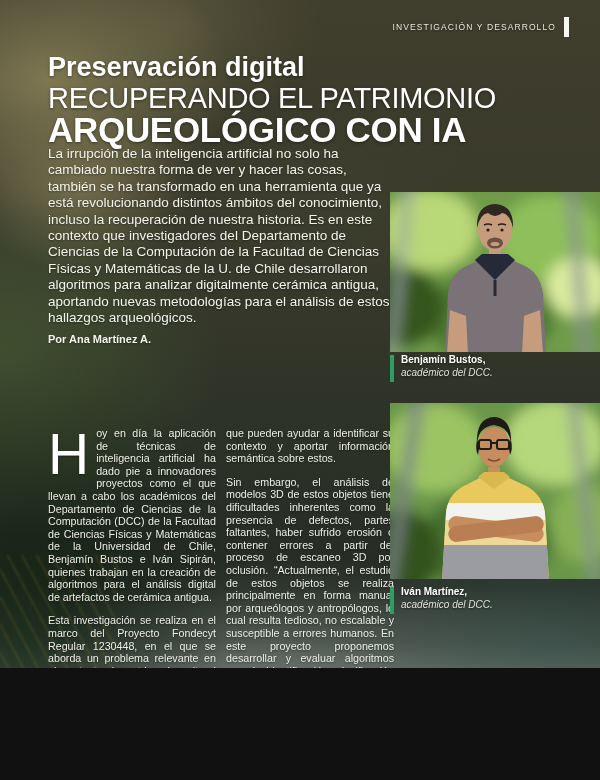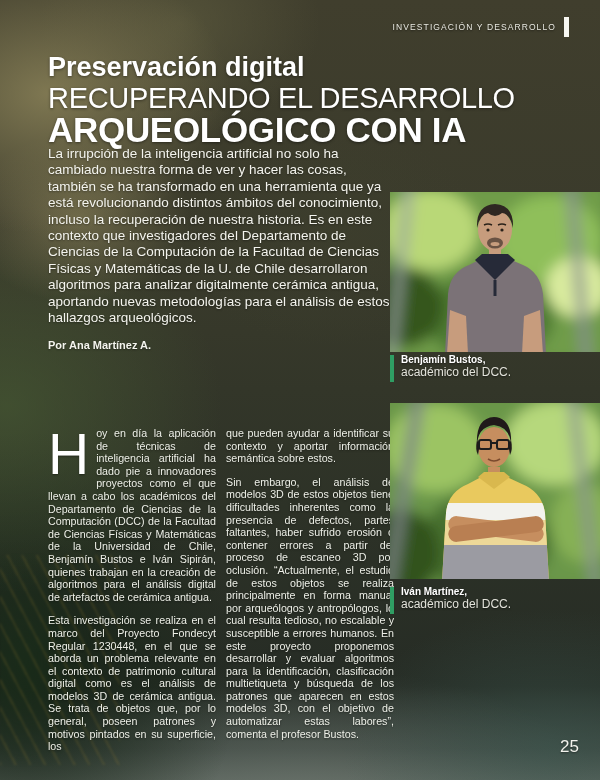--- a/index.html
+++ b/index.html
@@ -1,17 +1,17 @@
 <!DOCTYPE html>
 <html lang="es" style="--accent-green: #2f9e63; --page-background: #33352a; --text-light: #f2f2ec;"><head>
 <meta charset="utf-8">
 <style>
   html,body{margin:0;padding:0;}
   body{font-family:"Liberation Sans","DejaVu Sans",sans-serif;background:#111;}
-  .page{position:relative;width:600px;height:780px;overflow:hidden;
+  .page{position:relative;width:600px;height:668px;overflow:hidden;
         background:#4c1d95;color:#f2f2ec;}
   
   .bg{position:absolute;inset:0;
     background:
       radial-gradient(260px 200px at 8% 12%, rgba(134,126,86,.9), rgba(134,126,86,0) 70%),
       radial-gradient(200px 160px at 30% 3%, rgba(92,90,62,.7), transparent 70%),
       radial-gradient(160px 120px at 13% 28%, rgba(150,140,96,.55), transparent 70%),
       radial-gradient(300px 260px at 1% 52%, rgba(72,92,52,.65), transparent 72%),
       radial-gradient(280px 320px at 5% 86%, rgba(22,36,22,.95), transparent 75%),
       radial-gradient(220px 160px at 55% 30%, rgba(62,64,46,.5), transparent 70%),
@@ -31,59 +31,59 @@
   .header-bar{width:5px;height:20px;background:#f7f7f2;}
   
   .title{position:absolute;left:48px;top:52px;line-height:31px;color:#fff;
     text-shadow:0 1px 3px rgba(0,0,0,.45);}
   .title .kicker{font-size:27px;font-weight:bold;}
   .title .l1{font-size:29px;font-weight:normal;letter-spacing:-.3px;}
   .title .l2{font-size:35px;font-weight:bold;letter-spacing:-.3px;}
   
   .intro{position:absolute;left:48px;top:146px;width:347px;font-size:13.5px;
     line-height:16.4px;color:#f4f4ee;text-shadow:0 1px 2px rgba(0,0,0,.4);}
-  .byline{margin-top:11px;font-size:11px;font-weight:bold;color:#f4f4ee;}
+  .byline{margin-top:5px;font-size:11px;font-weight:bold;color:#f4f4ee;}
   
   .article{position:absolute;left:48px;top:427px;width:346px;display:flex;gap:10px;}
   .col{width:168px;font-size:10.7px;line-height:12.6px;text-align:justify;
     color:#edefe7;text-shadow:0 1px 2px rgba(0,0,0,.4);overflow-wrap:break-word;}
   .col p{margin:0 0 11px 0;}
   .dropcap{float:left;font-size:57px;line-height:48px;height:49px;margin:3px 7px 0 0;
     color:#fff;font-weight:normal;}
   
   .photo{position:absolute;left:390px;width:210px;overflow:hidden;background:#4e7136;}
   .photo svg{display:block;}
   .photo-1{top:192px;height:160px;}
   .photo-2{top:403px;height:176px;}
   .caption{position:absolute;left:390px;display:flex;align-items:flex-start;gap:7px;}
   .caption-1{top:353px;} .caption-2{top:585px;}
   .caption-bar{width:4px;height:27px;background:var(--accent-green,#2f9e63);margin-top:2px;}
   .caption-name{font-size:10px;font-weight:bold;color:#fff;line-height:13px;
     text-shadow:0 1px 2px rgba(0,0,0,.5);}
-  .caption-role{font-size:12px;color:#e2e2da;line-height:13px;
-    text-shadow:0 1px 2px rgba(0,0,0,.5);}
+  .caption-role{font-size:10px;color:#e2e2da;line-height:13px;
+    text-shadow:0 1px 2px rgba(0,0,0,.5);font-style:italic;}
   
   .page-number{position:absolute;top:737px;right:21px;font-size:17px;color:#f2f2ec;
     text-shadow:0 1px 2px rgba(0,0,0,.4);}
 </style>
 </head>
 <body>
 
 <div class="page">
   <div class="bg"></div>
   <div class="gold-streaks"></div>
 
   <div class="header">
     <span class="header-label">INVESTIGACIÓN Y DESARROLLO</span>
     <span class="header-bar"></span>
   </div>
 
   <div class="title">
     <div class="kicker">Preservación digital</div>
-    <div class="l1">RECUPERANDO EL DESARROLLO</div>
+    <div class="l1">RECUPERANDO EL PATRIMONIO</div>
     <div class="l2">ARQUEOLÓGICO CON IA</div>
   </div>
 
   <div class="intro">
     <div>La irrupción de la inteligencia artificial no solo ha cambiado nuestra forma de ver y hacer las cosas, también se ha transformado en una herramienta que ya está revolucionando distintos ámbitos del conocimiento, incluso la recuperación de nuestra historia. Es en este contexto que investigadores del Departamento de Ciencias de la Computación de la Facultad de Ciencias Físicas y Matemáticas de la U. de Chile desarrollaron algoritmos para analizar digitalmente cerámica antigua, aportando nuevas metodologías para el análisis de estos hallazgos arqueológicos.</div>
     <div class="byline">Por Ana Martínez A.</div>
   </div>
 
   <div class="article">
     <div class="col">

